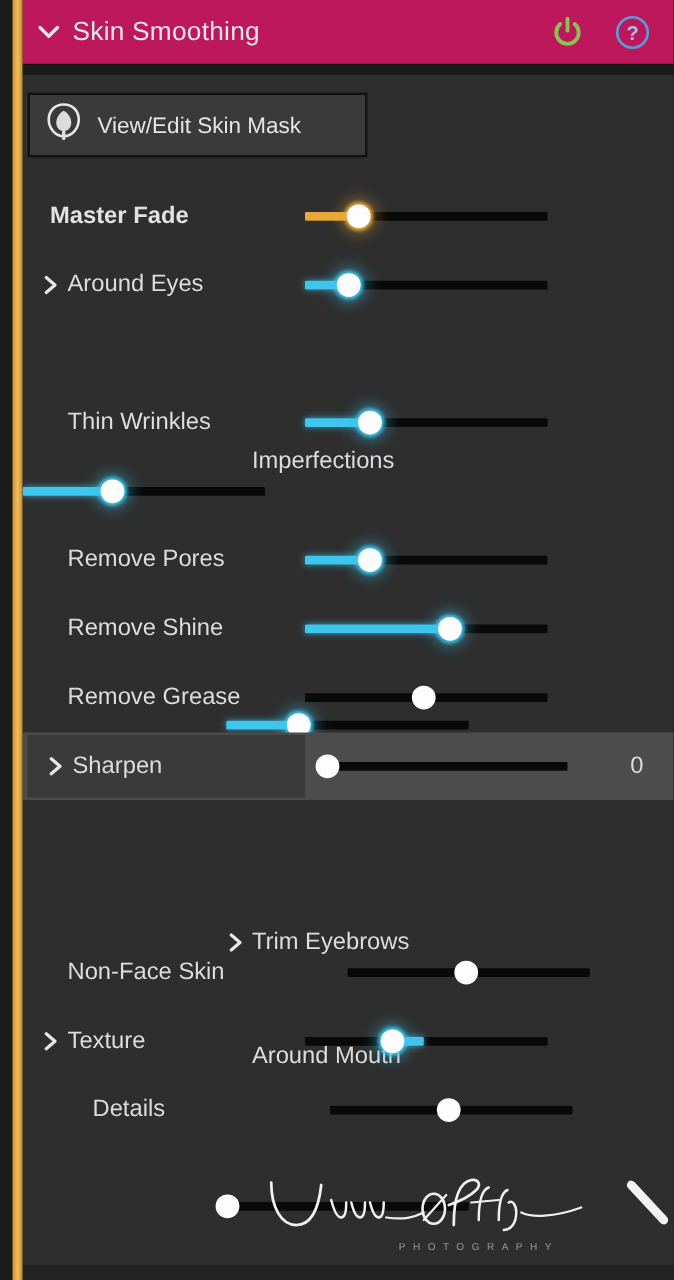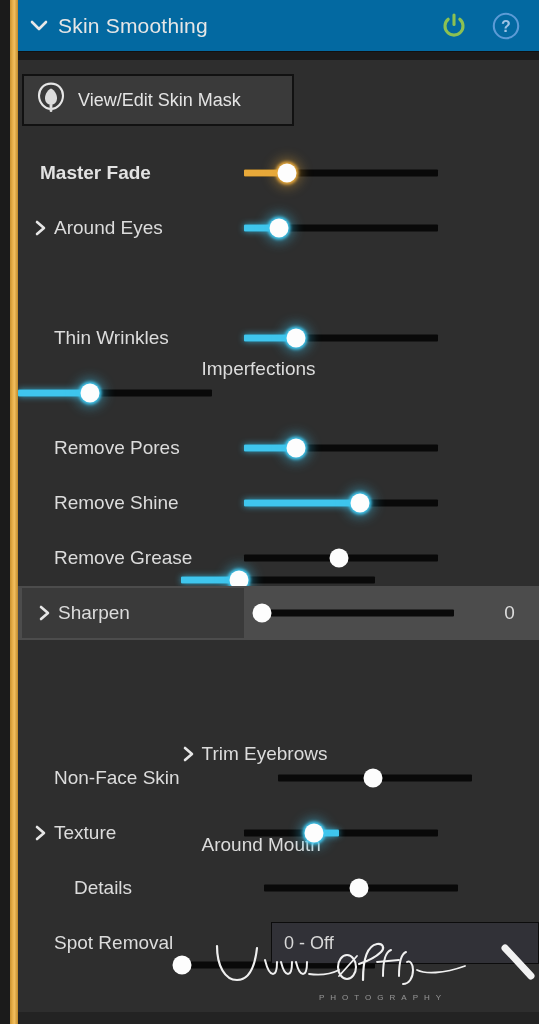--- a/index.html
+++ b/index.html
@@ -30,21 +30,21 @@
     z-index: 5;
   }
 
   
   .header {
     position: absolute;
     left: 18px;
     top: 0;
     width: 521px;
     height: 52px;
-    background: #0369a1;
+    background: #be185d;
     border-bottom: 1px solid #111;
     display: flex;
     align-items: center;
   }
   .hdr-chevron {
     width: 30px;
     margin-left: 6px;
     display: flex;
     align-items: center;
     justify-content: center;
@@ -505,26 +505,20 @@
             <span class="row-label">Details</span>
           </div>
           <div class="slider">
             <div class="track"></div>
             <div class="knob plain" style="left: 95.06px;"></div>
           </div>
           <div class="slider-value"></div>
         </div>
       </div>
 
-    <div class="spot-row" id="spot-row" style="top: 856px;">
-      <span class="spot-label">Spot Removal</span>
-      <div class="spot-select">
-        <span class="spot-select-value">0 - Off</span>
-      </div>
-    </div>
 
     <div class="watermark">
       <svg width="330" height="60" viewBox="0 0 330 60" fill="none" aria-hidden="true">
         <path d="M4 10 C4 30 12 44 24 44 C36 44 42 30 44 12" stroke="#f0f0f0" stroke-width="2.2" stroke-linecap="round" fill="none"></path>
         <path d="M52 24 C54 32 57 38 60 38 C63 38 64 32 64 26" stroke="#f0f0f0" stroke-width="2" stroke-linecap="round" fill="none"></path>
         <path d="M68 26 C70 34 72 38 75 38 C78 38 79 32 79 26" stroke="#f0f0f0" stroke-width="2" stroke-linecap="round" fill="none"></path>
         <path d="M83 26 C85 34 87 38 90 38 C93 38 94 32 94 26" stroke="#f0f0f0" stroke-width="2" stroke-linecap="round" fill="none"></path>
         <path d="M96 38 C110 40 118 38 126 34" stroke="#f0f0f0" stroke-width="1.8" stroke-linecap="round" fill="none"></path>
         <ellipse cx="134" cy="31" rx="9" ry="12" stroke="#f0f0f0" stroke-width="2.1" fill="none"></ellipse>
         <path d="M126 40 L144 20" stroke="#f0f0f0" stroke-width="1.8" stroke-linecap="round"></path>

